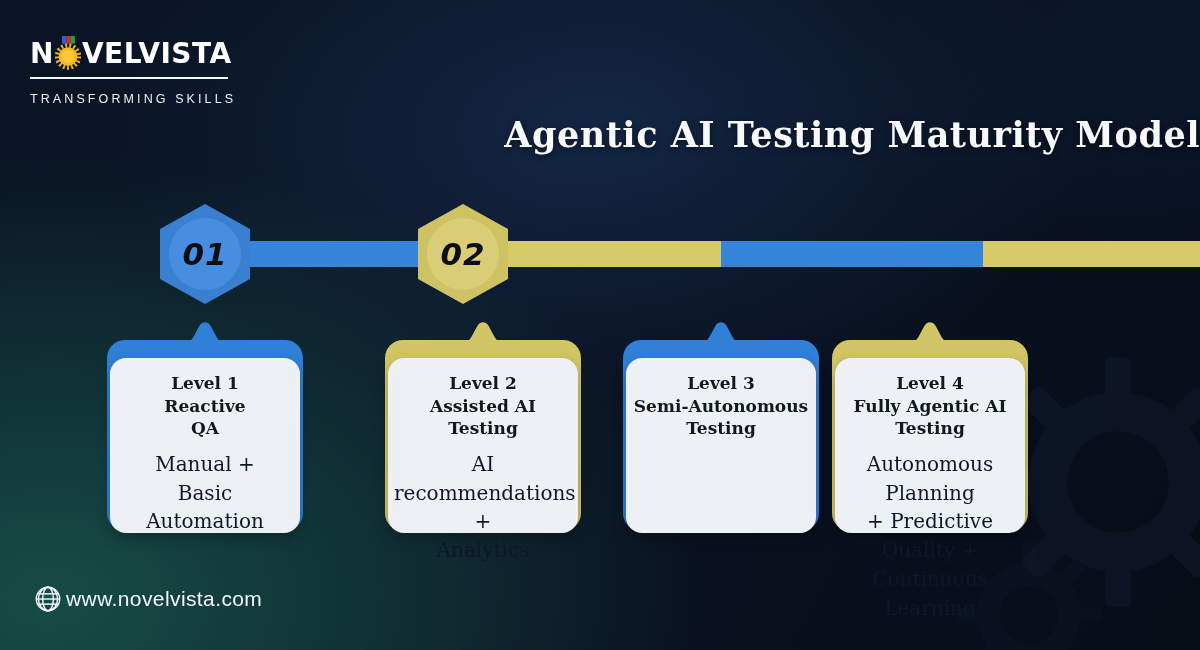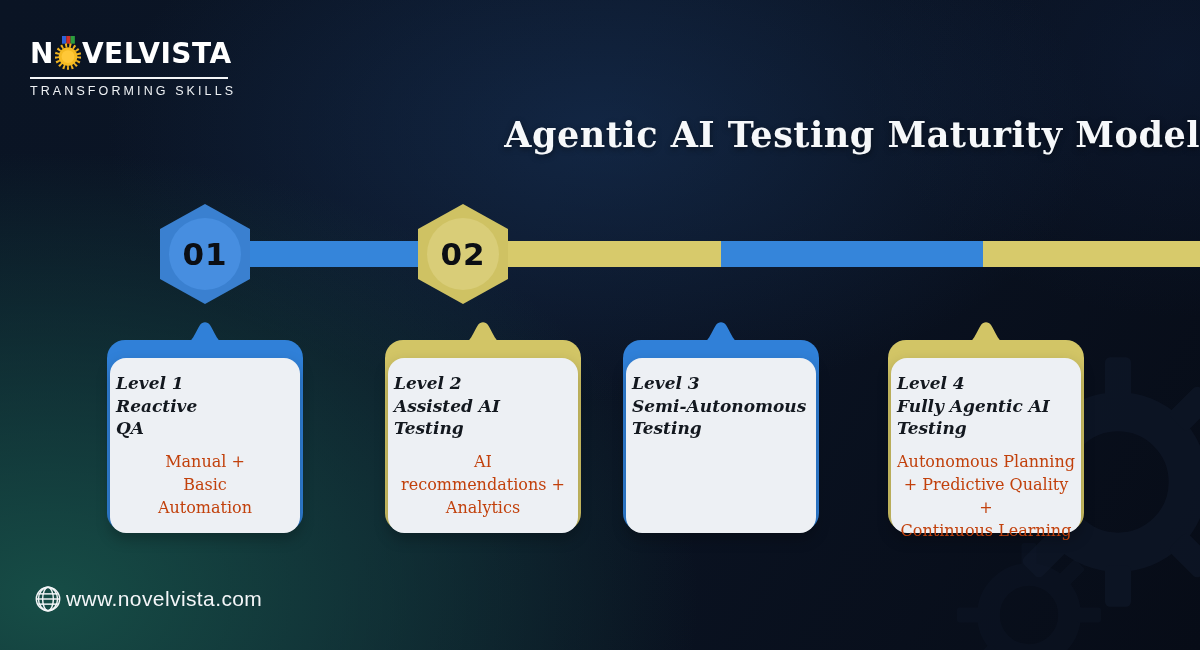--- a/index.html
+++ b/index.html
@@ -20,38 +20,38 @@
   .gear{ position:absolute; opacity:.55; }
   .gear-big{ right:-48px; top:352px; }
   .gear-small{ right:96px; bottom:-40px; opacity:.35; }
 
   
   .logo{ position:absolute; left:30px; top:36px; width:210px; }
   .logo-word{ display:flex; align-items:center; color:#fff; font-family:"DejaVu Sans", sans-serif;
     font-weight:800; font-size:28px; letter-spacing:.5px; line-height:1; }
   .medal{ margin:0 1px; }
   .logo-rule{ height:2px; background:#f4f6f8; margin-top:5px; width:198px; }
-  .logo-tagline{ color:#eef1f4; font-size:12.5px; letter-spacing:3.1px; margin-top:5px;
+  .logo-tagline{ color:#eef1f4; font-size:12.5px; letter-spacing:3.1px; margin-top:13px;
     font-family:"Liberation Sans", sans-serif; }
 
   
   .page-title{
     position:absolute; left:0; top:114px; width:1200px; text-align:right;
     color:#f6f8fa; font-family:"DejaVu Serif","Liberation Serif",serif;
     font-weight:700; font-size:35px; letter-spacing:.5px;
     text-shadow:0 2px 6px rgba(0,0,0,.45);
   }
 
   
   .timeline{ position:absolute; left:0; top:0; width:1200px; height:650px; }
   .bar{ position:absolute; top:241px; height:26px; z-index:1; }
   .bar-blue{ background:#3585da; }
   .bar-yellow{ background:#d7ca6b; }
 
-  .hex-wrap{ position:absolute; width:90px; height:100px; top:204px; z-index:2; }
+  .hex-wrap{ position:absolute; width:90px; height:100px; top:204px; z-index:2;font-style:italic; }
   .hex{ position:absolute; inset:0;
     clip-path:polygon(50% 0%, 100% 25%, 100% 75%, 50% 100%, 0% 75%, 0% 25%); }
   .accent-blue  .hex{ background:#3a80d0; }
   .accent-yellow .hex{ background:#cfc263; }
   .hex-circle{ position:absolute; left:50%; top:50%; width:72px; height:72px;
     transform:translate(-50%,-50%); border-radius:50%;
     display:flex; align-items:center; justify-content:center; }
   .accent-blue  .hex-circle{ background:#478ee0; }
   .accent-yellow .hex-circle{ background:#d9cd78; }
   .hex-num{ font-family:"DejaVu Sans", sans-serif; font-weight:800; font-size:31px;
@@ -61,26 +61,26 @@
   .level-card{ position:absolute; top:320px; width:196px; height:213px; }
   .pointer{ position:absolute; left:50%; top:1px; transform:translateX(-50%); }
   .accent-blue  .pointer path{ fill:#3080d8; }
   .accent-yellow .pointer path{ fill:#d2c566; }
   .backing{ position:absolute; left:0; right:0; top:20px; bottom:2px; border-radius:18px; }
   .accent-blue  .backing{ background:#3080d8; }
   .accent-yellow .backing{ background:#d2c566; }
   .panel{ position:absolute; left:3px; right:3px; top:38px; bottom:0;
     background:#edf0f4; border-radius:16px; padding:14px 6px 10px;
     box-shadow:0 6px 14px rgba(0,0,0,.25); }
-  .card-title{ white-space:pre-line; color:#13181f;
+  .card-title{ white-space:pre-line; text-align:center; color:#13181f;
     font-family:"DejaVu Serif","Liberation Serif",serif; font-weight:700;
-    font-size:17px; line-height:1.33;font-style:italic; }
-  .card-desc{ white-space:pre-line; text-align:center; color:#c2410c;
+    font-size:17px; line-height:1.33; }
+  .card-desc{ white-space:pre-line; text-align:center; color:#0f172a;
     font-family:"DejaVu Serif","Liberation Serif",serif; font-weight:400;
-    font-size:16px; line-height:1.44; margin-top:10px; }
+    font-size:20px; line-height:1.44; margin-top:10px; }
 
   
   .footer{ position:absolute; left:34px; top:585px; display:flex; align-items:center; gap:4px; }
   .website{ color:#f4f6f8; font-size:21px; letter-spacing:.4px;
     font-family:"Liberation Sans", sans-serif; }
 </style>
 </head>
 <body>
 
 <div class="stage">
@@ -184,21 +184,21 @@
       <path d="M0,26 C10,23 14,10 18,4 C20.5,0.2 25.5,0.2 28,4 C32,10 36,23 46,26 Z"></path>
     </svg>
     <div class="backing"></div>
     <div class="panel">
       <div class="card-title">Level 3
 Semi-Autonomous
 Testing</div>
     </div>
   </div>
 
-  <div class="level-card accent-yellow" style="left:888px;">
+  <div class="level-card accent-yellow" style="left:832px;">
     <svg class="pointer" width="46" height="26" viewBox="0 0 46 26">
       <path d="M0,26 C10,23 14,10 18,4 C20.5,0.2 25.5,0.2 28,4 C32,10 36,23 46,26 Z"></path>
     </svg>
     <div class="backing"></div>
     <div class="panel">
       <div class="card-title">Level 4
 Fully Agentic AI
 Testing</div>
       <div class="card-desc">Autonomous Planning
 + Predictive Quality +

